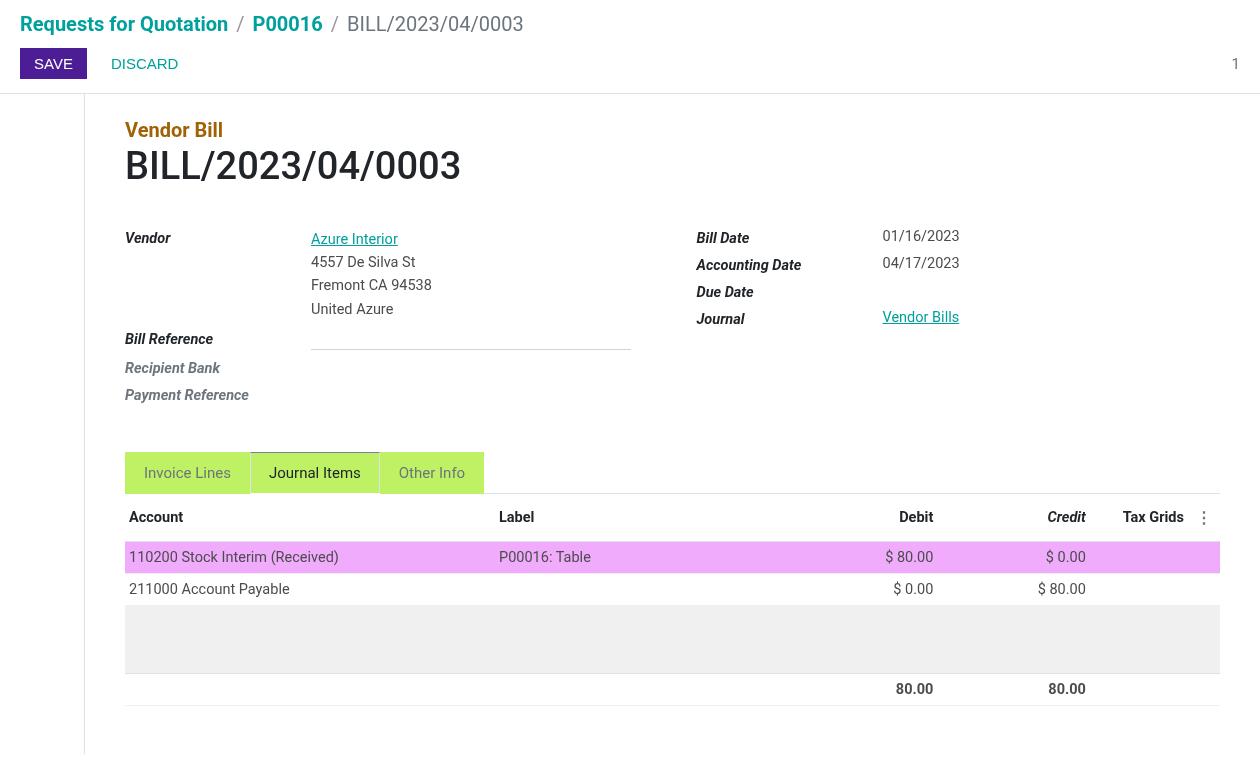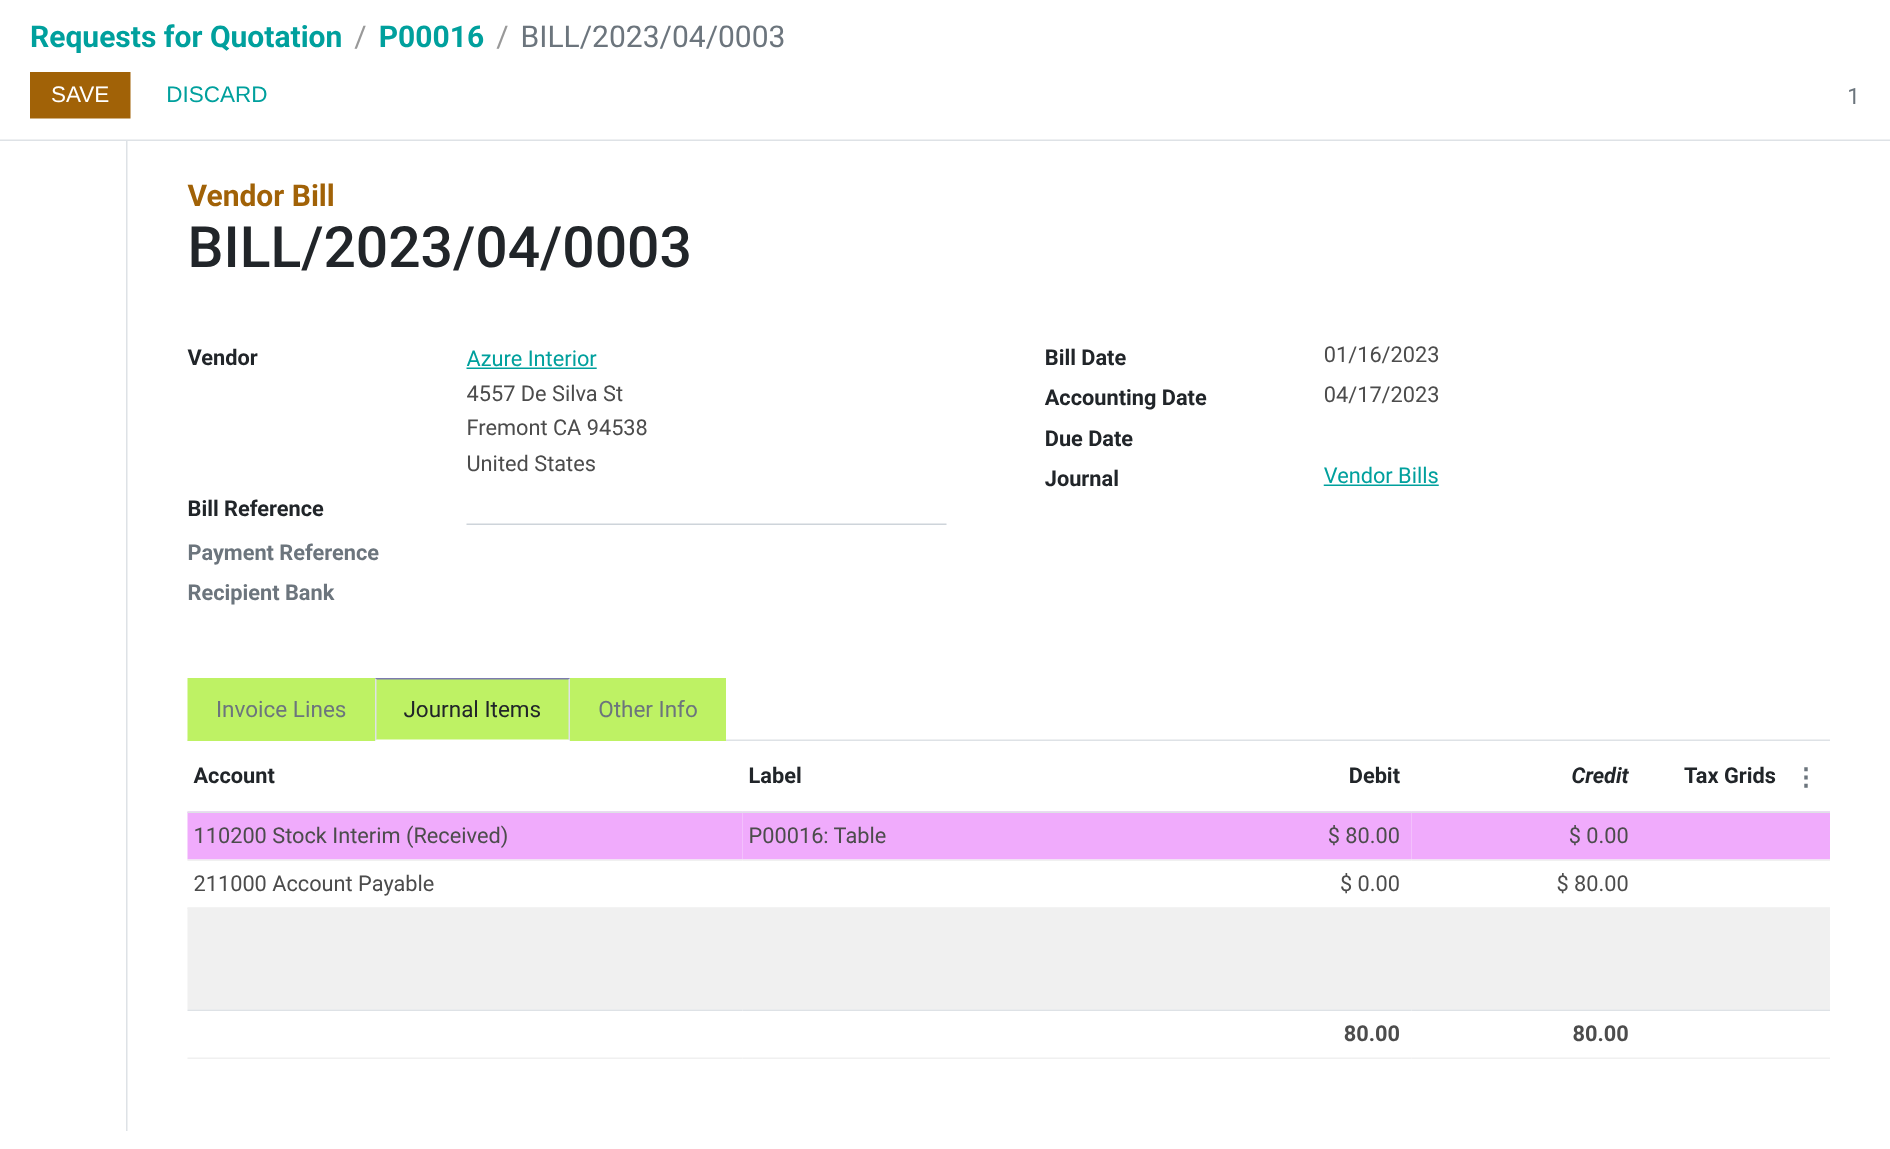--- a/index.html
+++ b/index.html
@@ -35,21 +35,21 @@
       color: #6c757d;
     }
     .action-row {
       display: flex;
       align-items: center;
       padding: 8px 20px 14px 20px;
       gap: 16px;
       border-bottom: 1px solid #dee2e6;
     }
     .btn-primary {
-      background: #a16207;
+      background: #4c1d95;
       color: #fff;
       border: none;
       padding: 7px 14px;
       font-size: 15px;
       font-weight: 500;
       cursor: pointer;
       text-transform: uppercase;
     }
     .btn-secondary {
       background: transparent;
@@ -103,20 +103,21 @@
       display: flex;
       margin-bottom: 8px;
       align-items: flex-start;
     }
     .field-label {
       width: 186px;
       font-weight: 700;
       color: #212529;
       font-size: 14.5px;
       padding-top: 2px;
+      font-style: italic;
     }
     .field-label.muted {
       color: #6c757d;
     }
     .field-value {
       flex: 1;
       color: #4c4c4c;
       font-size: 14.5px;
     }
     .field-value .link-text {
@@ -234,38 +235,38 @@
 
     <div class="field-grid">
       <div class="field-col">
 
         <div class="field-row">
           <div class="field-label">Vendor</div>
           <div class="field-value">
             <span class="link-text addr-line">Azure Interior</span>
             <span class="addr-line">4557 De Silva St</span>
             <span class="addr-line">Fremont CA 94538</span>
-            <span class="addr-line">United States</span>
+            <span class="addr-line">United Azure</span>
           </div>
         </div>
 
         <div class="field-row">
           <div class="field-label">Bill Reference</div>
           <div class="field-value">
             <input type="text" class="field-input-line" style="">
           </div>
         </div>
 
         <div class="field-row">
+          <div class="field-label muted">Recipient Bank</div>
+          <div class="field-value"></div>
+        </div>
+
+        <div class="field-row">
           <div class="field-label muted">Payment Reference</div>
-          <div class="field-value"></div>
-        </div>
-
-        <div class="field-row">
-          <div class="field-label muted">Recipient Bank</div>
           <div class="field-value"></div>
         </div>
 
       </div>
 
       <div class="field-col">
 
         <div class="field-row">
           <div class="field-label">Bill Date</div>
           <div class="field-value">01/16/2023</div>

